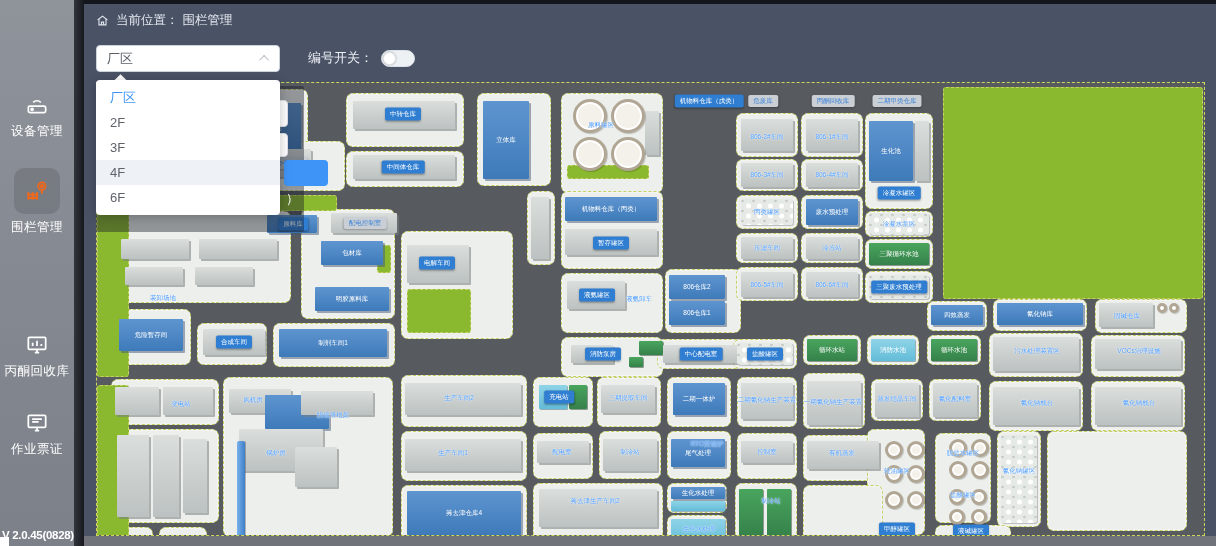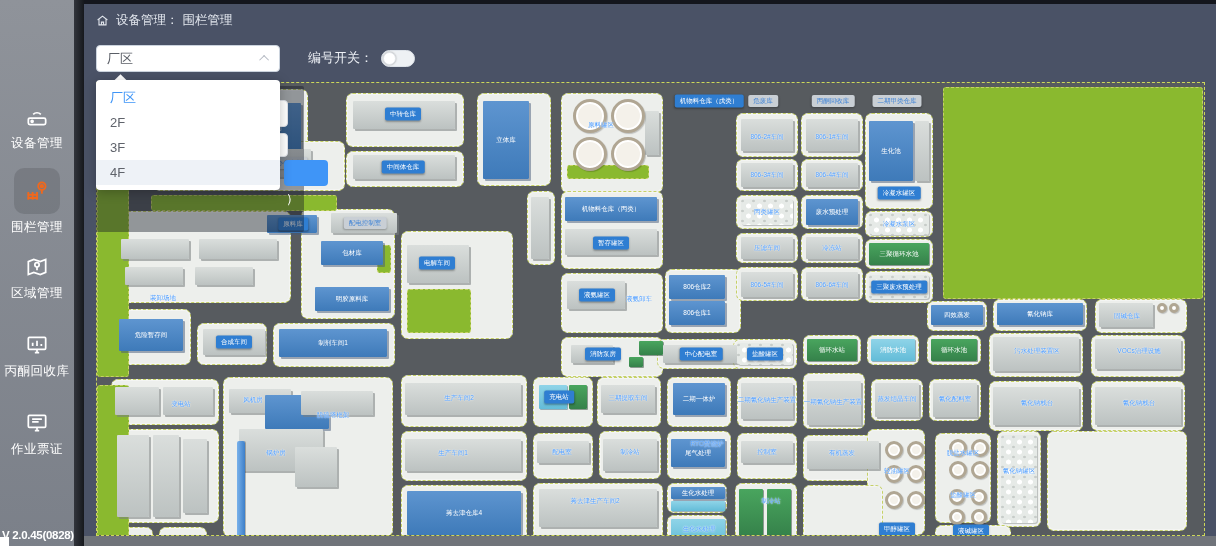--- a/index.html
+++ b/index.html
@@ -102,47 +102,39 @@
               text-shadow:0 0 2px rgba(255,255,255,.9), 0 0 1px rgba(255,255,255,.9); z-index:5; }
 
   #bottombar { position:absolute; left:0; top:536px; width:1132px; height:10px; background:#70747a; }
 </style>
 </head>
 <body>
 
 <div id="app">
 
   <nav id="sidebar">
-    <div class="side-item" style="top:104px">
+    <div class="side-item" style="top:92px">
       <svg width="26" height="26" viewBox="0 0 24 24" fill="none" stroke="#fff" stroke-width="1.6">
         <rect x="4" y="13" width="16" height="6" rx="1.5"></rect>
           <path d="M8.5 9.5a5 5 0 0 1 7 0"></path>
         <circle cx="7.5" cy="16" r="0.9" fill="#fff"></circle>
       </svg>
       <span class="lbl">设备管理</span>
     </div>
     <div class="side-item" style="top:168px">
       <div class="tile">
         <svg width="26" height="26" viewBox="0 0 24 24" fill="none" stroke="#f0681c" stroke-width="1.7">
           <path d="M4 13v7M8 13v7M12 13v7M3 15.5h10M3 18.5h10"></path>
           <circle cx="16.5" cy="7.5" r="3.4"></circle>
             <path d="M16.5 11v3.5"></path>
             <circle cx="16.5" cy="7.5" r="1.1" fill="#f0681c"></circle>
         </svg>
       </div>
       <span class="lbl">围栏管理</span>
     </div>
-    <div class="side-item" style="top:254px">
-      <svg width="26" height="26" viewBox="0 0 24 24" fill="none" stroke="#fff" stroke-width="1.6">
-        <path d="M4 7l5-2 6 2 5-2v12l-5 2-6-2-5 2z"></path>
-          <circle cx="12" cy="10" r="2"></circle>
-          <path d="M12 12v3"></path>
-      </svg>
-      <span class="lbl">区域管理</span>
-    </div>
     <div class="side-item" style="top:332px">
       <svg width="26" height="26" viewBox="0 0 24 24" fill="none" stroke="#fff" stroke-width="1.6">
         <rect x="4" y="5" width="16" height="11" rx="1"></rect>
           <path d="M8 13v-3M12 13V8M16 13v-2M10 19h4M12 16v3"></path>
       </svg>
       <span class="lbl">丙酮回收库</span>
     </div>
     <div class="side-item" style="top:410px">
       <svg width="26" height="26" viewBox="0 0 24 24" fill="none" stroke="#fff" stroke-width="1.6">
         <rect x="4" y="5" width="16" height="11" rx="1"></rect>
@@ -157,21 +149,21 @@
 
   <div id="content">
     <div id="topstrip"></div>
 
     <div id="breadcrumb">
       <svg width="13" height="13" viewBox="0 0 24 24" fill="none" stroke="#e3e7ee" stroke-width="2">
         <path d="M3 11l9-7 9 7"></path>
           <path d="M5.5 9.5V20h13V9.5"></path>
           <path d="M10 20v-5h4v5"></path>
       </svg>
-      <span>设备管理：</span>
+      <span>当前位置：</span>
       <span class="cur">围栏管理</span>
     </div>
 
     <div id="edit-panel">
       <div class="fakeinput" id="inp1">
         <span class="counter">0/20</span>
       </div>
       <div class="fakeinput" id="inp2"></div>
       <div id="panel-btn"></div>
       <div id="panel-frag">）</div>
@@ -481,20 +473,21 @@
       <span class="val">厂区</span>
       <span class="chev"></span>
     </div>
     <div id="dd-caret"></div>
     <div id="floor-dropdown">
         <div id="floor-options">
           <div class="dd-item active">厂区</div>
           <div class="dd-item">2F</div>
           <div class="dd-item">3F</div>
           <div class="dd-item hover">4F</div>
+          <div class="dd-item">6F</div>
         </div>
       </div>
 
     <div id="toggle-row">
       <span class="tlbl">编号开关：</span>
       <div id="num-toggle">
           <div class="knob"></div>
         </div>
     </div>
 

